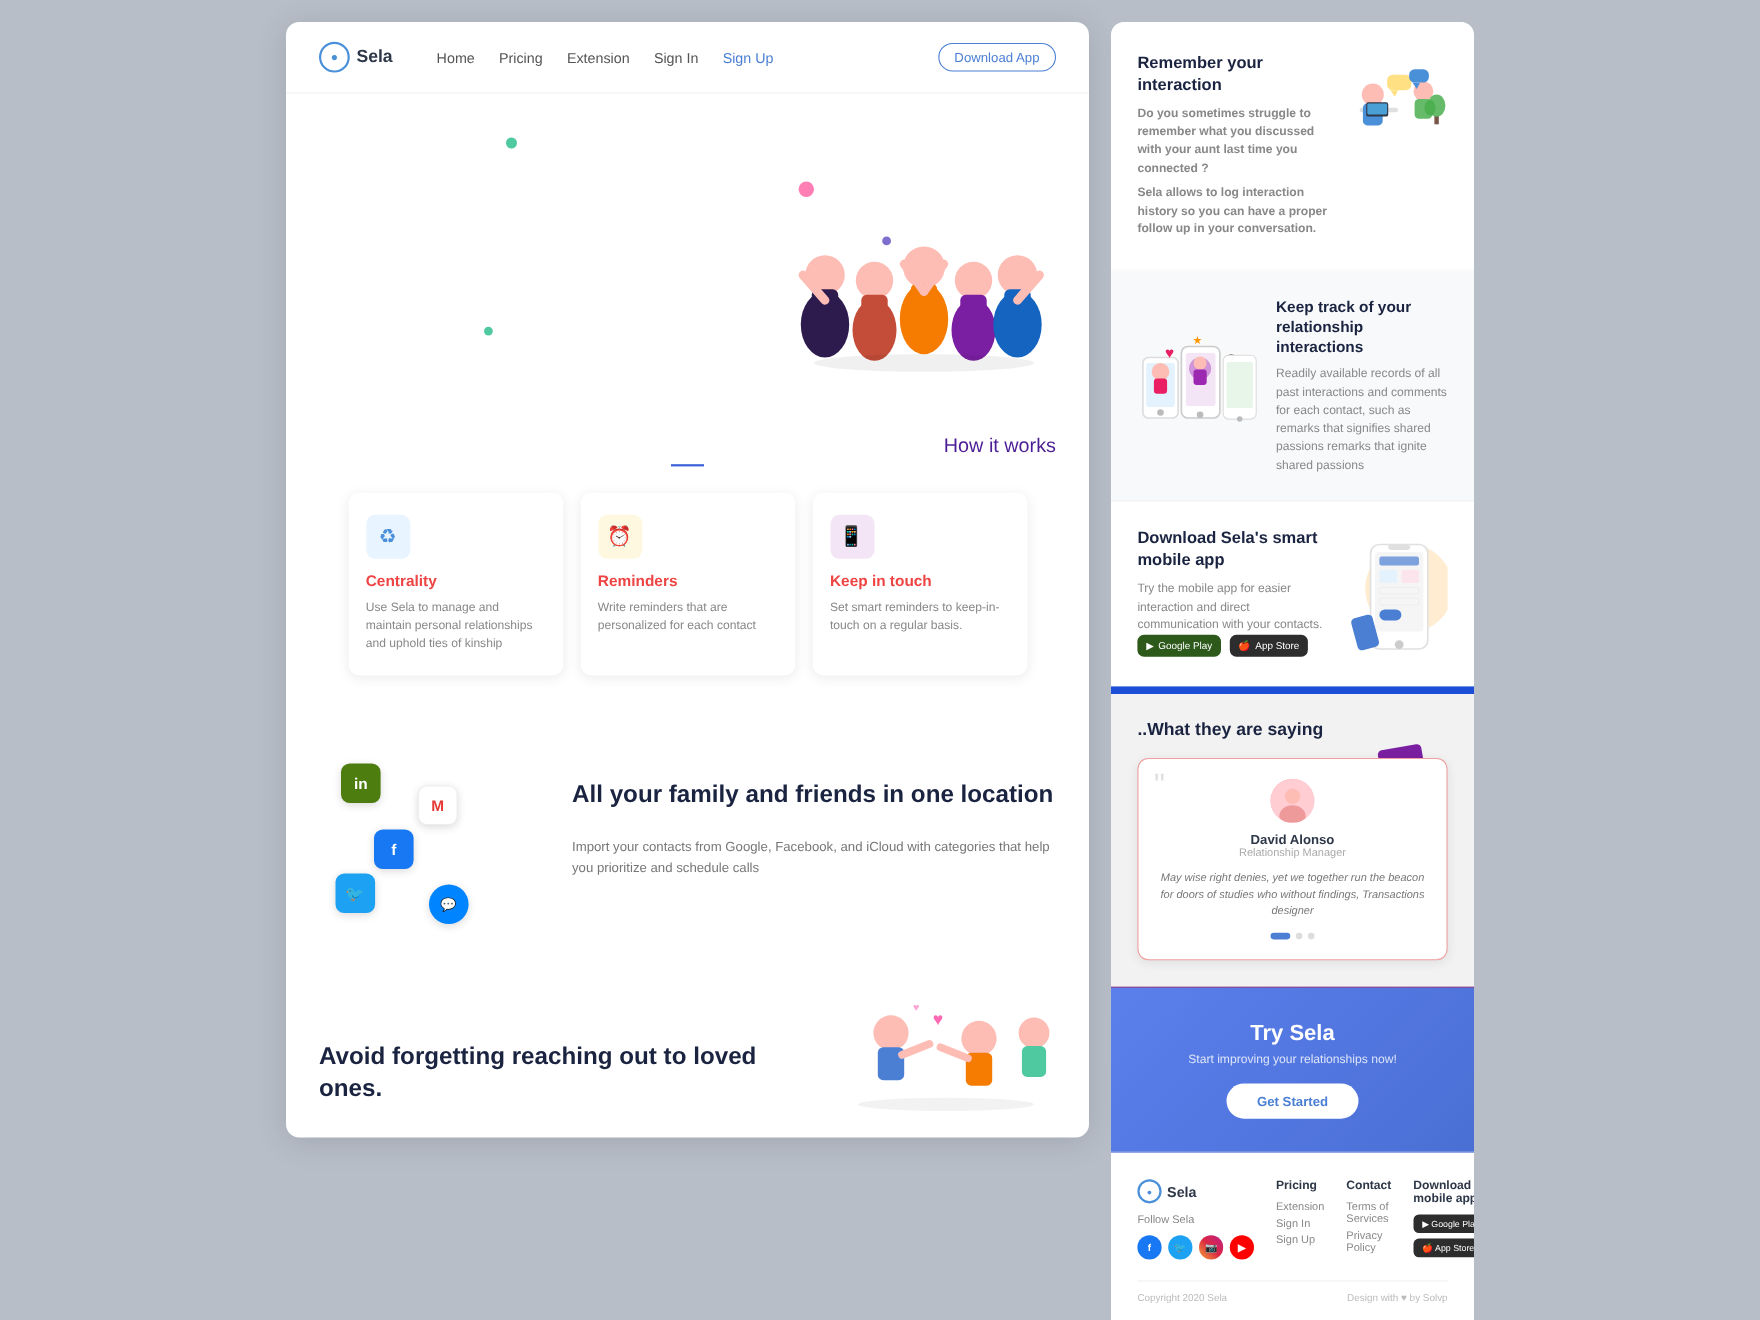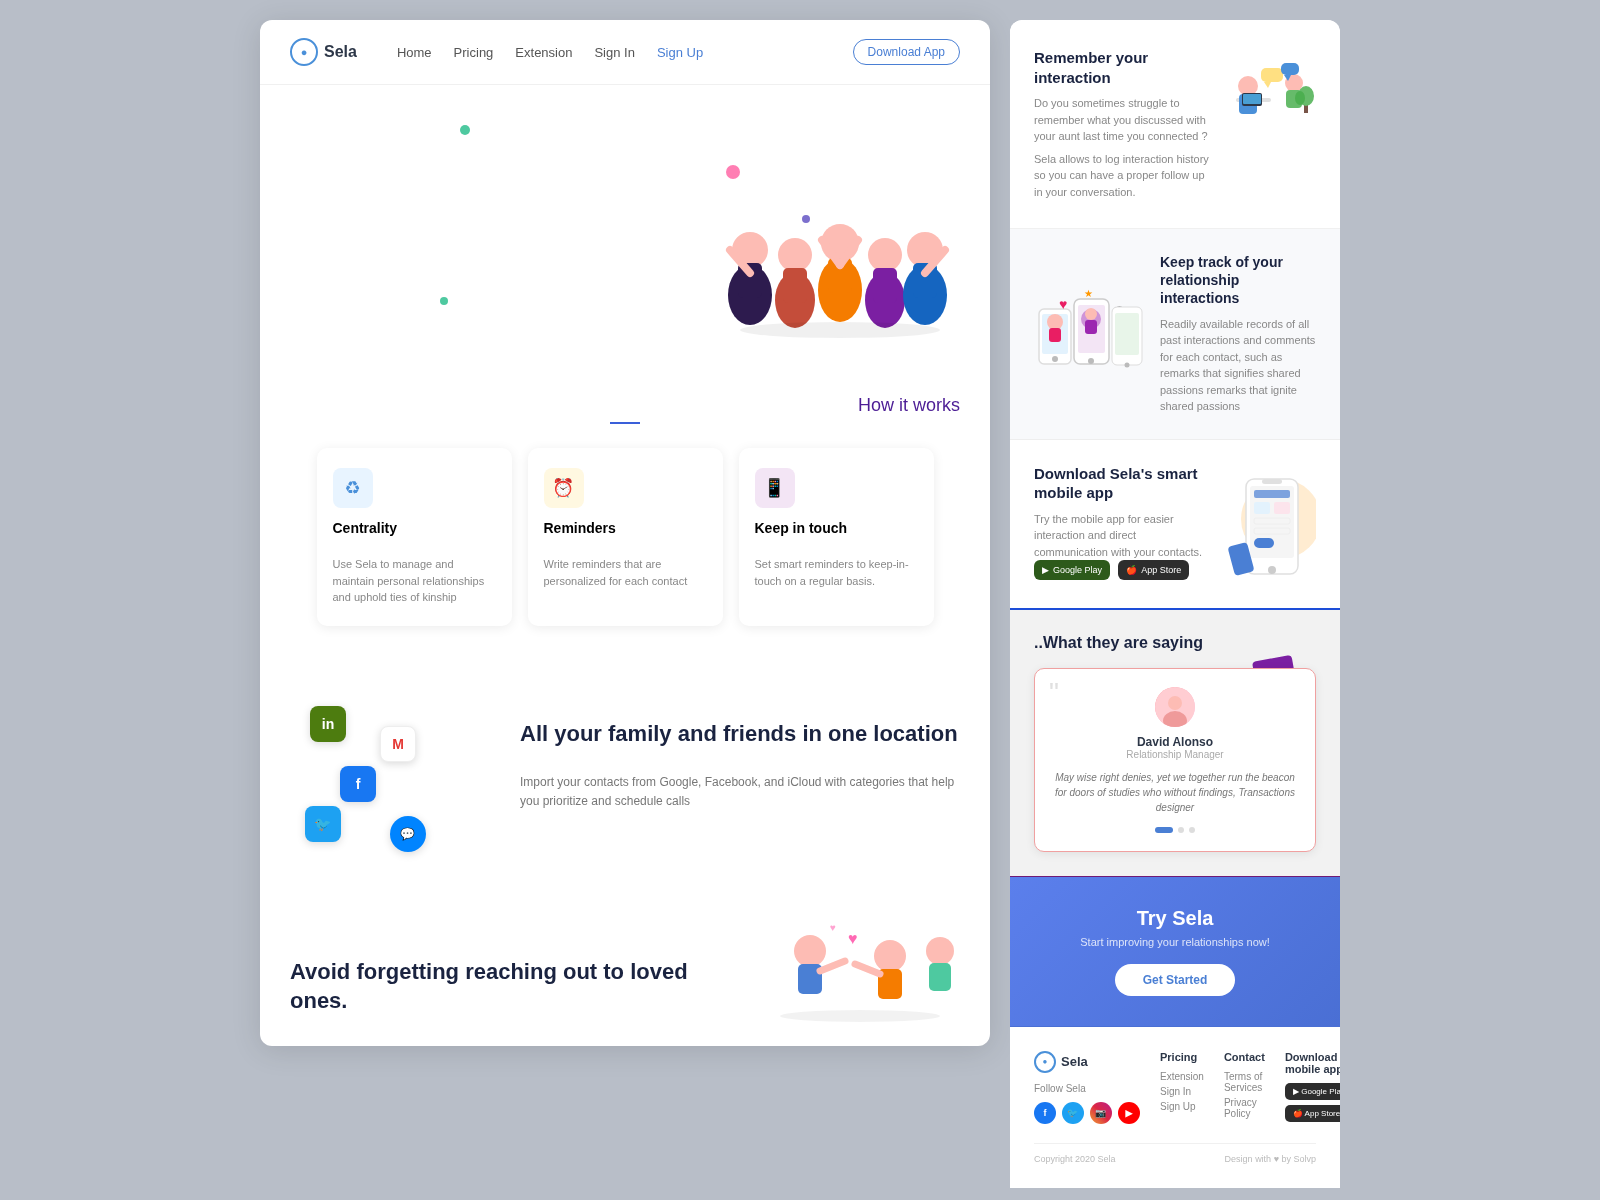--- a/index.html
+++ b/index.html
@@ -171,22 +171,22 @@
       margin-bottom: 12px;
       display: flex; align-items: center; justify-content: center;
       font-size: 18px;
     }
     .card-icon.blue { background: #e8f4ff; color: #4a90d9; }
     .card-icon.yellow { background: #fff8e1; color: #f9a825; }
     .card-icon.purple { background: #f3e5f5; color: #9c27b0; }
     .card-title {
       font-size: 14px;
       font-weight: 600;
-      color: #000000;
-      margin-bottom: 20px;
+      color: #ef4444;
+      margin-bottom: 8px;
     }
     .card-desc {
       font-size: 11px;
       color: #888;
       line-height: 1.5;
     }
 
     
     .contacts-section {
       padding: 20px 30px 30px;
@@ -280,20 +280,21 @@
       font-size: 15px;
       font-weight: 700;
       color: #1a2340;
       margin-bottom: 8px;
       line-height: 1.3;
     }
     .remember-desc {
       font-size: 11px;
       color: #888;
       line-height: 1.5;
+      font-weight: bold;
     }
     .remember-illustration {
       width: 90px;
       height: 80px;
       flex-shrink: 0;
     }
 
     
     .track-section {
       background: #f8f9fb;
@@ -322,21 +323,21 @@
       line-height: 1.5;
     }
 
     
     .download-section {
       background: #fff;
       padding: 24px;
       display: flex;
       gap: 16px;
       align-items: flex-start;
-      border-bottom: 2px solid #1d4ed8;
+      border-bottom: 7px solid #1d4ed8;
     }
     .download-text { flex: 1; }
     .download-title {
       font-size: 15px;
       font-weight: 700;
       color: #1a2340;
       margin-bottom: 8px;
       line-height: 1.3;
     }
     .download-desc {

